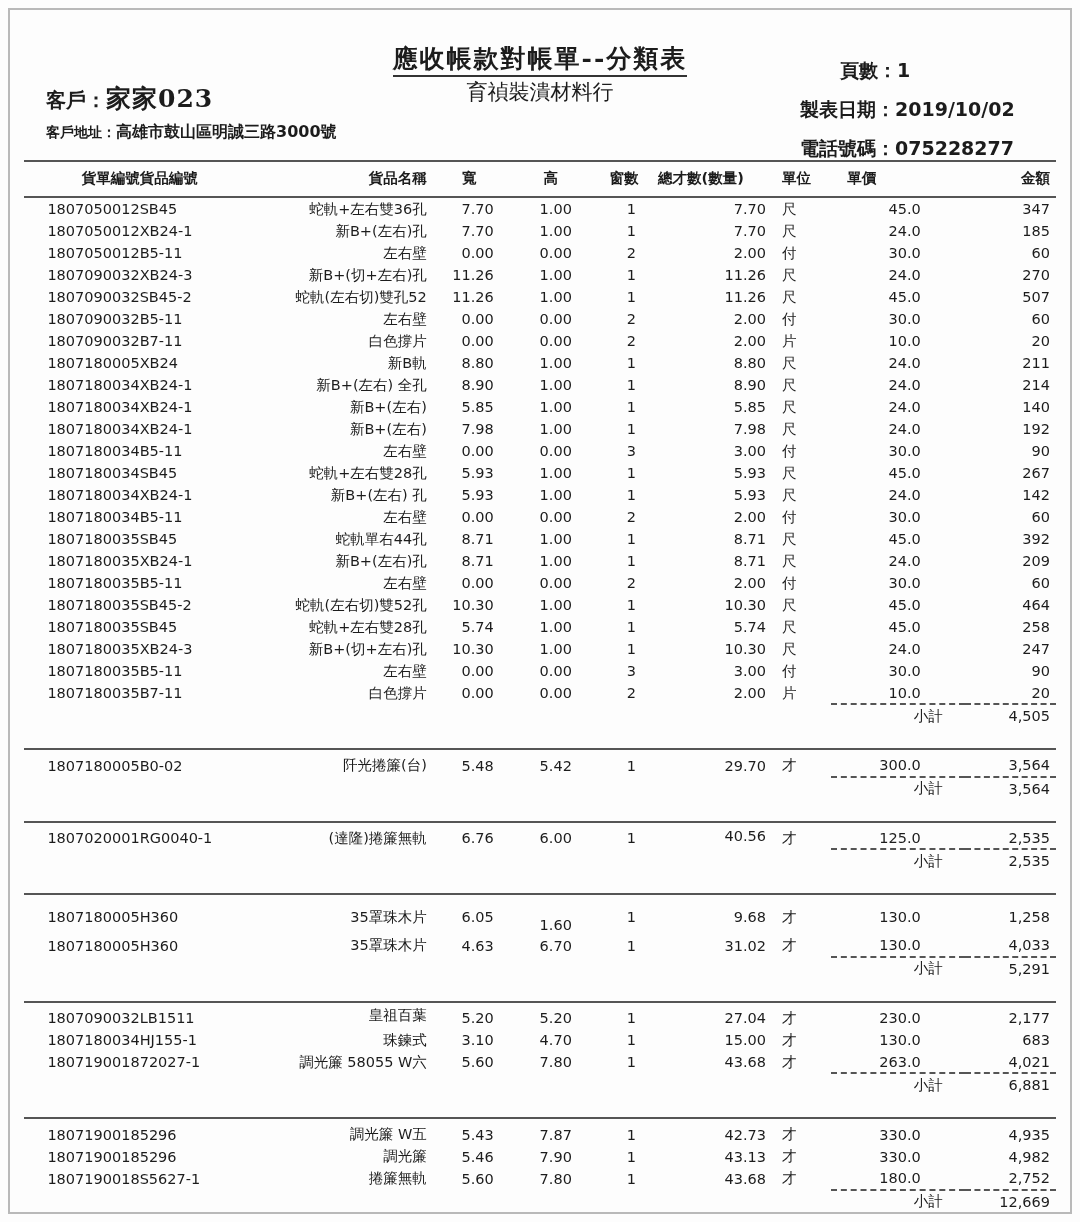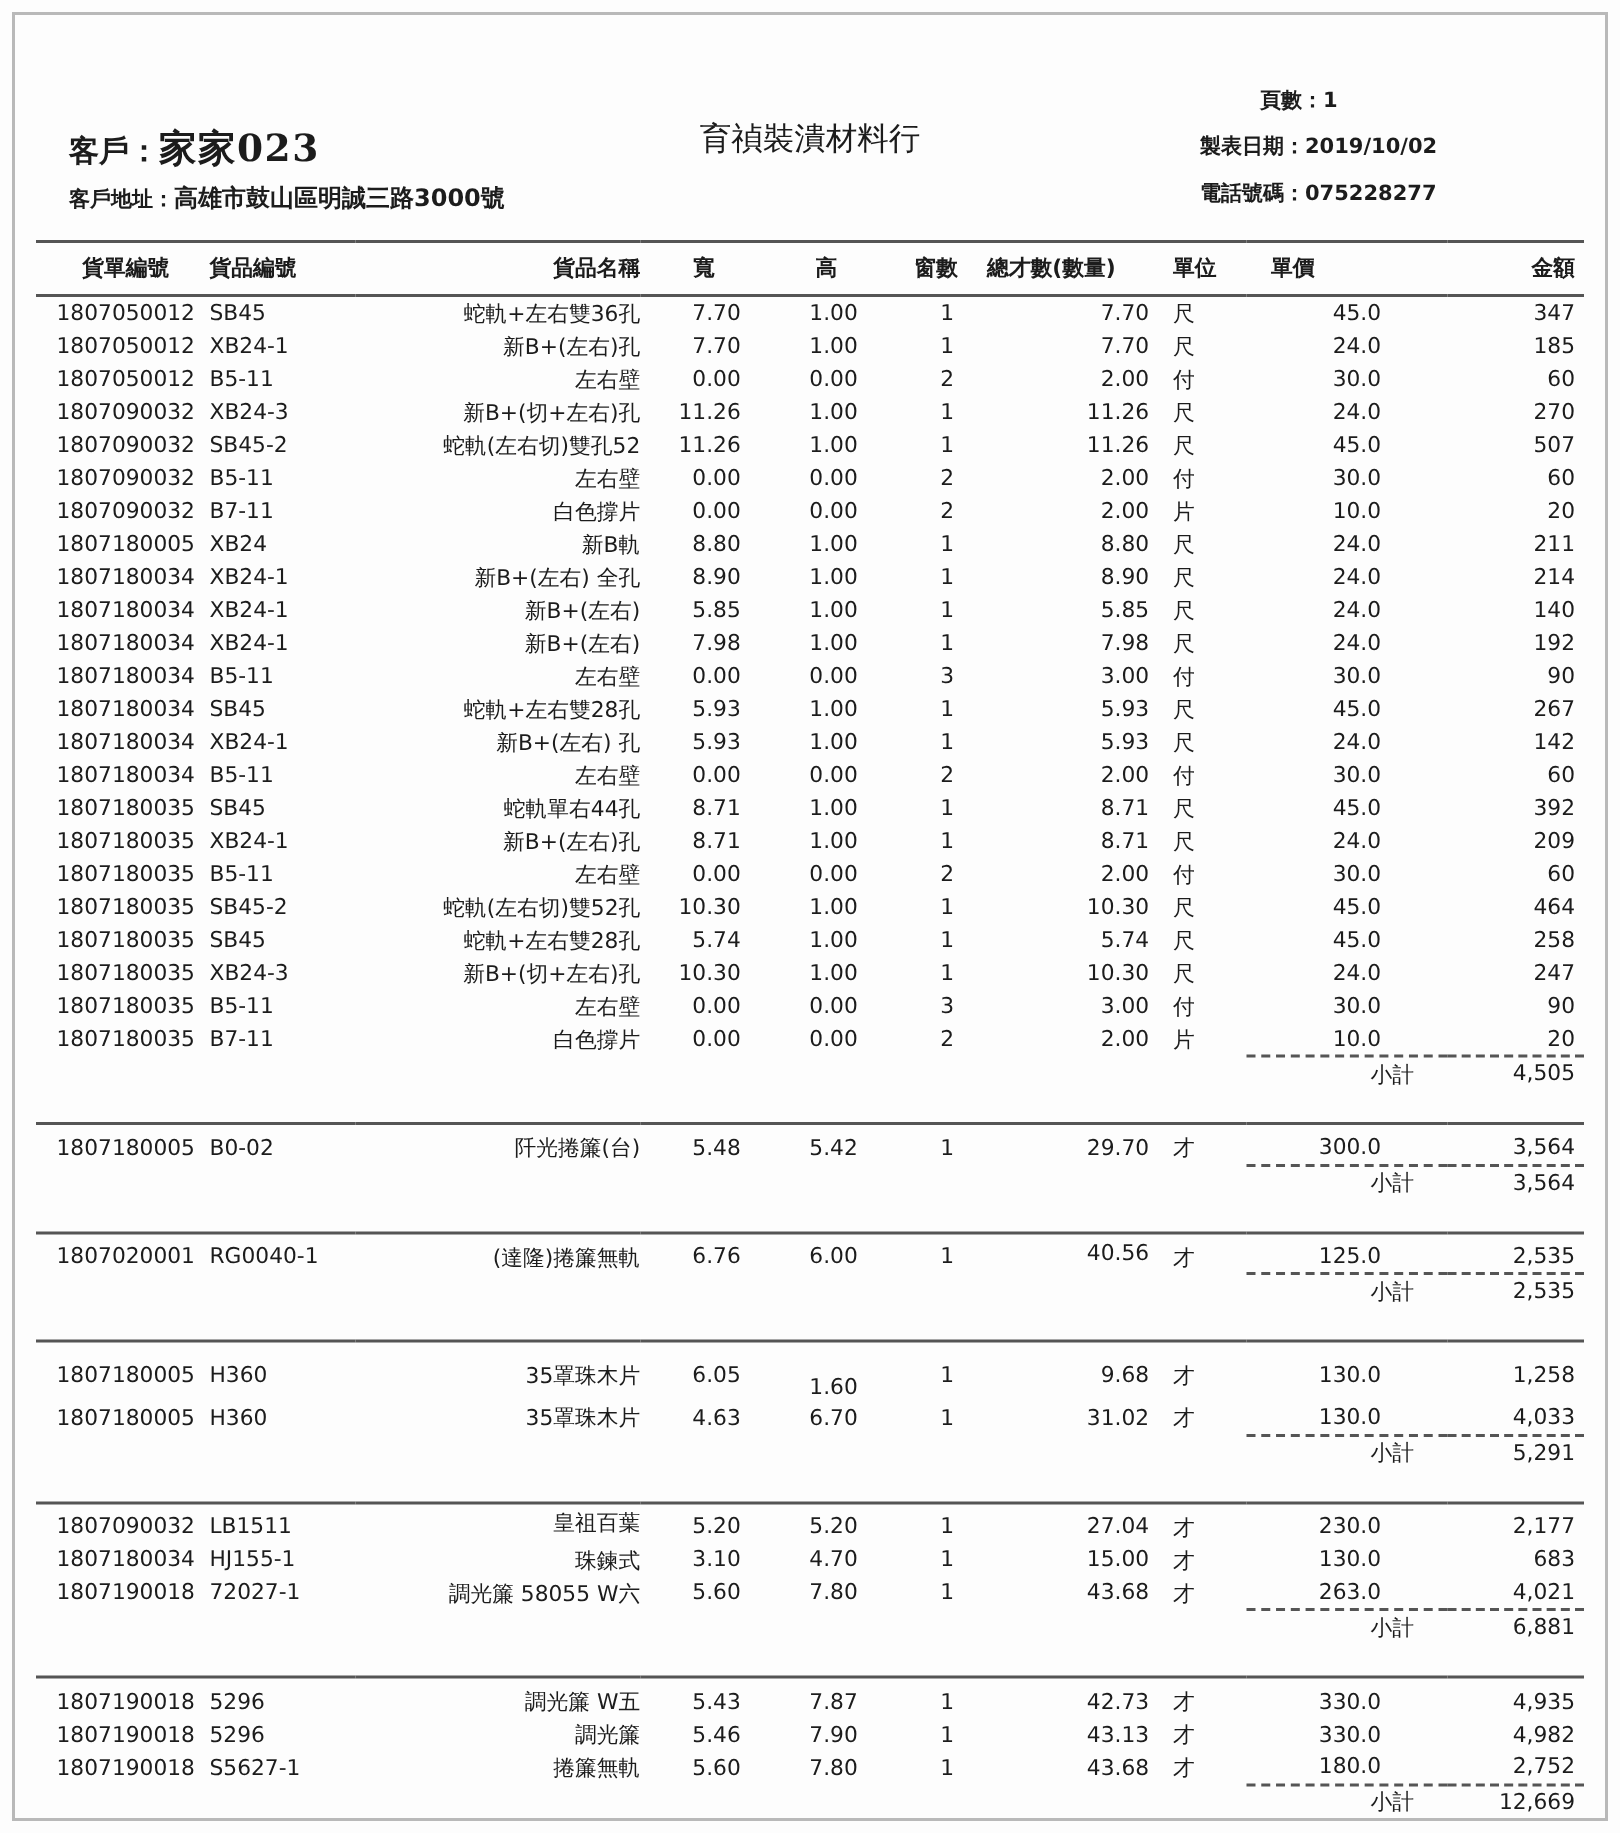--- a/index.html
+++ b/index.html
@@ -98,21 +98,21 @@
   }
   .cust-addr .lbl { font-size: 14px; }
   .meta-block {
     position: absolute;
     right: 6px;
     top: 38px;
     text-align: left;
     width: 250px;
   }
   .meta-line {
-    font-size: 14px;
+    font-size: 19px;
     font-weight: bold;
     margin-bottom: 13px;
     white-space: nowrap;
   }
   .meta-line.page { margin-left: 40px; }
 
   
   table.report {
     width: 100%;
     border-collapse: collapse;
@@ -127,21 +127,21 @@
   }
   table.report td {
     padding: 1.5px 0;
     white-space: nowrap;
     font-size: 14.5px;
   }
   .thead-row {
     border-top: 2.5px solid #555;
     border-bottom: 2.5px solid #555;
   }
-  .c-order  { width: 120px; text-align: center;  padding-left: 4px !important; }
+  .c-order  { width: 120px; text-align: right;  padding-left: 4px !important; }
   .c-code   { width: 108px; text-align: left; }
   .c-name   { width: 215px; text-align: right; }
   .c-width  { width: 78px;  text-align: right; padding-right: 18px !important; }
   .c-height { width: 72px;  text-align: right; padding-right: 18px !important; }
   .c-win    { width: 62px;  text-align: right; padding-right: 22px !important; }
   .c-total  { width: 122px; text-align: right; padding-right: 10px !important; }
   .c-unit   { width: 58px;  text-align: left;  padding-left: 6px !important; }
   .c-price  { width: 110px; text-align: right; padding-right: 44px !important; }
   .c-amount { width: 100px; text-align: right; padding-right: 6px !important; }
 
@@ -176,20 +176,23 @@
 </head>
 <body>
 
 <div id="page">
   <div class="page-border"></div>
 
   <div class="inner">
 
     <div class="header">
 
+      <div class="doc-title">
+        <span>應收帳款對帳單--分類表</span>
+      </div>
 
       <div class="company">育禎裝潰材料行</div>
 
 
       <div class="cust-block">
         <div class="cust-line">
           <span class="cust-label">客戶：</span><span class="cust-value">家家023</span>
         </div>
         <div class="cust-addr">
           <span class="lbl">客戶地址：</span><span>高雄市鼓山區明誠三路3000號</span>

